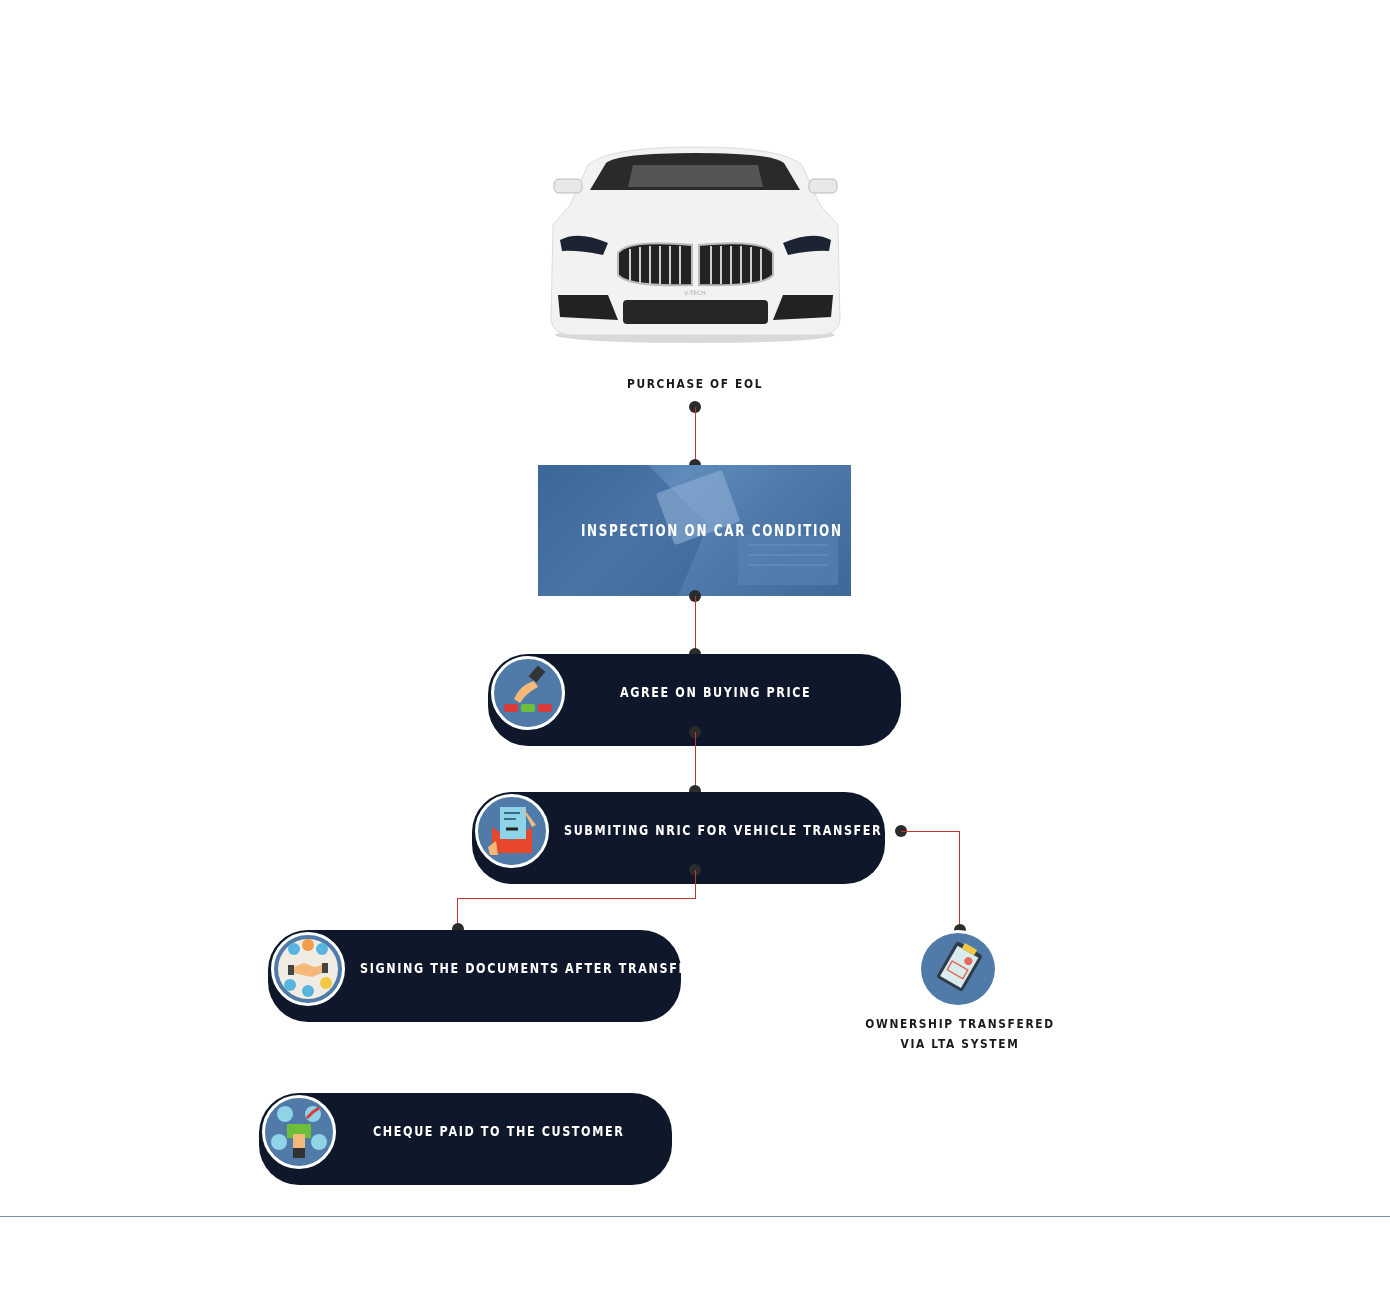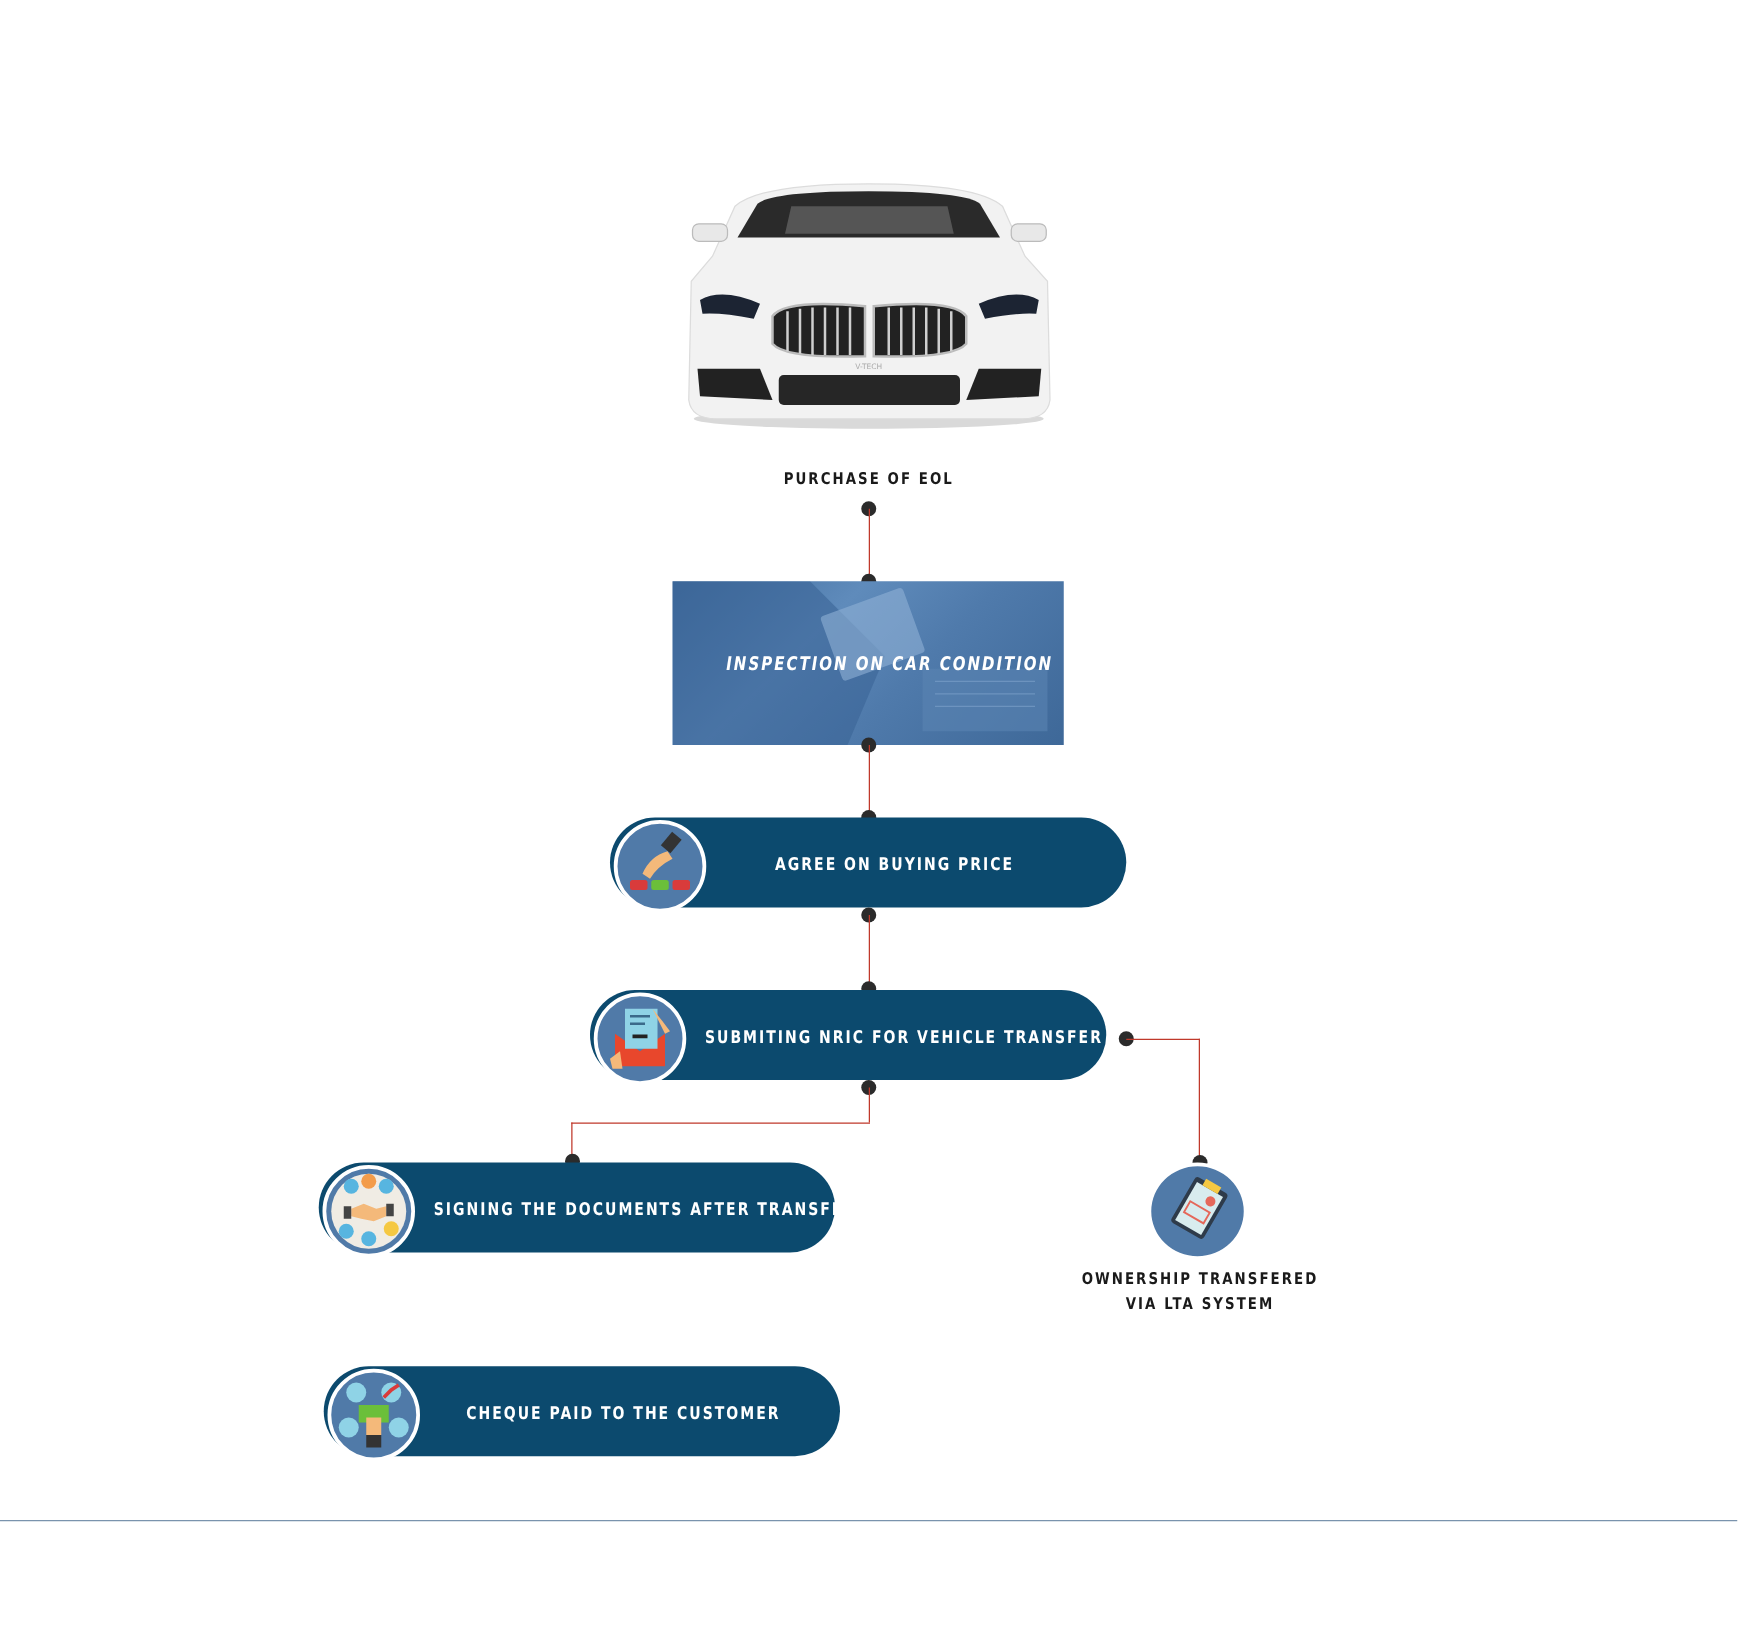--- a/index.html
+++ b/index.html
@@ -3,28 +3,28 @@
   <meta charset="utf-8">
   <style>
     html, body { margin: 0; padding: 0; background: #ffffff; }
     body { width: 1390px; height: 1300px; position: relative; overflow: hidden;
            font-family: "Liberation Sans", "DejaVu Sans", sans-serif; }
     .abs { position: absolute; }
     .label-dark { color: #1a1a1a; font-weight: bold; letter-spacing: 2px; font-size: 13px;
                   text-align: center; font-family: "DejaVu Sans", sans-serif; transform: scaleX(0.82); }
     .label-light { color: #ffffff; font-weight: bold; letter-spacing: 2px; font-size: 14px;
                    font-family: "DejaVu Sans", sans-serif; white-space: nowrap; transform-origin: left center; transform: scaleX(0.8); }
-    .pill { background: #0c4a6e; border-radius: 0 40px 40px 0; height: 72px; text-decoration: underline; }
+    .pill { background: #0f172a; border-radius: 0 40px 40px 0; height: 92px; text-decoration: underline; }
     .pill-left { border-radius: 40px; }
     .icon-circle { width: 74px; height: 74px; border-radius: 50%; background: #507aa8;
                    border: 3px solid #ffffff; box-sizing: border-box; overflow: hidden; }
     .dot { width: 12px; height: 12px; border-radius: 50%; background: #2b2b2b; }
     .hline { height: 1px; background: #c0392b; }
     .vline { width: 1px; background: #c0392b; }
-    .photo { background: linear-gradient(135deg, #3f6a9c 0%, #5f8bbb 35%, #4f7aab 60%, #3e6898 100%); overflow: hidden; font-style: italic; }
+    .photo { background: linear-gradient(135deg, #3f6a9c 0%, #5f8bbb 35%, #4f7aab 60%, #3e6898 100%); overflow: hidden; }
     .footer-line { height: 1px; background: #7a93ad; }
   </style>
 </head>
 <body>
 
 <div class="abs" style="left:548px; top:145px; width:295px; height:200px;">
   <svg width="295" height="200" viewBox="0 0 295 200">
     <ellipse cx="147" cy="190" rx="140" ry="8" fill="#d9d9d9"></ellipse>
     <path d="M40 20 Q60 2 147 2 Q234 2 254 20 L272 60 L290 80 L292 175 Q290 190 270 190 L25 190 Q5 190 3 175 L5 80 L22 60 Z" fill="#f2f2f2" stroke="#dcdcdc"></path>
     <path d="M58 18 Q70 8 147 8 Q224 8 236 18 L252 45 L42 45 Z" fill="#2a2a2a"></path>
@@ -113,21 +113,21 @@
 
 <div class="abs vline" style="left:695px; top:870px; height:28px;"></div>
 <div class="abs hline" style="left:457px; top:898px; width:239px;"></div>
 <div class="abs vline" style="left:457px; top:898px; height:31px;"></div>
 <div class="abs dot" style="left:452px; top:923px;"></div>
 
 <div class="abs hline" style="left:901px; top:831px; width:59px;"></div>
 <div class="abs vline" style="left:959px; top:831px; height:99px;"></div>
 <div class="abs dot" style="left:954px; top:924px;"></div>
 
-<div class="abs pill pill-left" style="left:255px; top:930px; width:413px;text-align:center;">
+<div class="abs pill pill-left" style="left:268px; top:930px; width:413px;text-align:center;">
   <div class="abs icon-circle" style="left:3px; top:2px;">
     <svg width="68" height="68">
       <circle cx="34" cy="34" r="30" fill="#f0ece4"></circle>
       <circle cx="20" cy="14" r="6" fill="#57b5e0"></circle>
         <circle cx="34" cy="10" r="6" fill="#f39c4a"></circle>
       <circle cx="48" cy="14" r="6" fill="#57b5e0"></circle>
         <circle cx="16" cy="50" r="6" fill="#57b5e0"></circle>
       <circle cx="34" cy="56" r="6" fill="#57b5e0"></circle>
         <circle cx="52" cy="48" r="6" fill="#f5c842"></circle>
       <path d="M20 32 L30 28 L40 32 L48 30 L48 38 L38 42 L28 40 L20 38 Z" fill="#f4b97a"></path>

